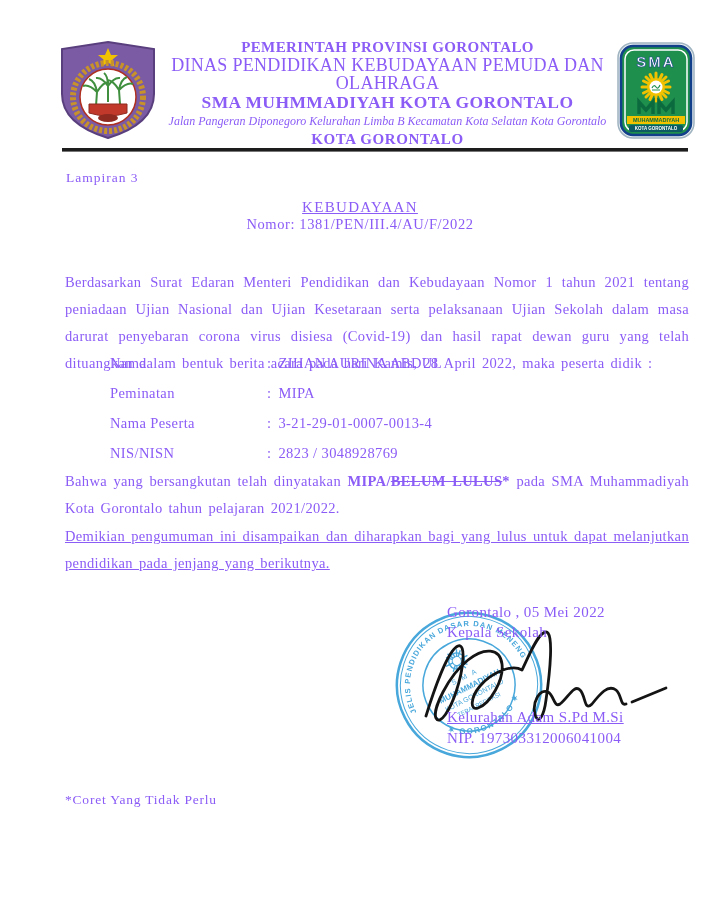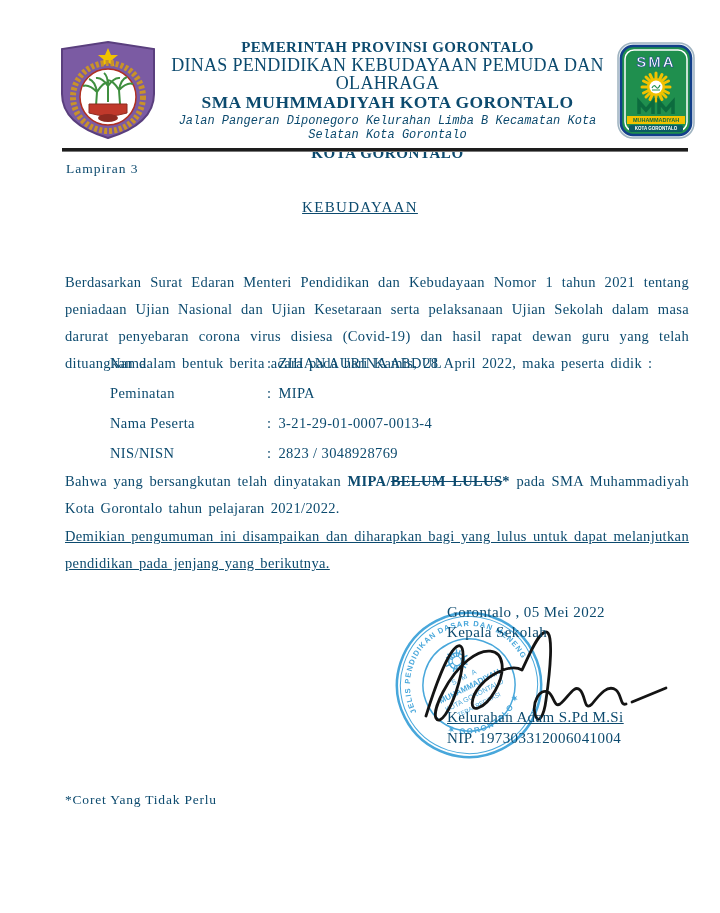--- a/index.html
+++ b/index.html
@@ -1,35 +1,35 @@
 <!DOCTYPE html>
 <html><head>
 <meta charset="utf-8">
 <style>
   * { margin:0; padding:0; box-sizing:border-box; }
   html,body { background:#e8e8e8; }
   .page {
     position:relative; width:720px; height:913px; margin:0 auto;
-    background:#ffffff; overflow:hidden; color:#0c4a6e;
+    background:#ffffff; overflow:hidden; color:#8b5cf6;
     font-family:"Liberation Serif","DejaVu Serif",serif;
   }
   
   .hdr-text { position:absolute; left:160px; top:38px; width:455px; text-align:center; }
   .hdr-l1 { font-size:15px; font-weight:bold; letter-spacing:.4px; line-height:18px; }
   .hdr-l2 { font-size:18px; font-weight:normal; letter-spacing:.3px; line-height:18px; }
   .hdr-l3 { font-size:17.5px; font-weight:bold; letter-spacing:.4px; line-height:20px; }
-  .hdr-addr { font-size:12px; font-style:italic; line-height:14px; margin-top:2px;font-family:Liberation Mono, monospace; }
+  .hdr-addr { font-size:12px; font-style:italic; line-height:14px; margin-top:2px; }
   .hdr-mail { font-size:12px; font-style:italic; line-height:14px; }
   .hdr-city { font-size:15px; font-weight:bold; letter-spacing:.6px; line-height:18px; margin-top:2px; }
   .logo-left  { position:absolute; left:57px;  top:40px; width:102px; height:100px; }
   .logo-right { position:absolute; left:617px; top:42px; width:78px;  height:97px; }
   .rule { position:absolute; left:62px; top:148px; width:626px; height:4px;
           background:#1d1d1d; border-bottom:1px solid #777; }
   
-  .lampiran { position:absolute; left:66px; top:161px; font-size:13.5px; letter-spacing:1px; }
+  .lampiran { position:absolute; left:66px; top:170px; font-size:13.5px; letter-spacing:1px; }
   .title-block { position:absolute; left:0; top:199px; width:720px; text-align:center; }
   .title-head { font-size:15px; letter-spacing:1.3px; text-decoration:underline; line-height:16px; }
   .title-no   { font-size:14.5px; letter-spacing:.6px; line-height:17px; margin-top:1px; }
   .para { position:absolute; left:65px; width:624px; font-size:14.5px;
           line-height:27px; text-align:justify; letter-spacing:.35px; word-spacing:2px; }
   .p1 { top:269px; }
   .p2 { top:468px; }
   .p3 { top:523px;text-decoration:underline; }
   .fields { position:absolute; left:110px; top:348px; width:540px; font-size:14.5px; letter-spacing:.4px; }
   .frow { height:30px; line-height:30px; }
@@ -96,20 +96,21 @@
     <rect x="12" y="83" width="54" height="7" rx="2" fill="#0c5b63"></rect>
     <text x="39" y="88" text-anchor="middle" font-family="Liberation Sans, sans-serif" font-size="4.5" font-weight="bold" fill="#ffffff">KOTA GORONTALO</text>
   </svg>
 
   <div class="rule"></div>
 
   <div class="lampiran">Lampiran 3</div>
 
   <div class="title-block">
     <div class="title-head">KEBUDAYAAN</div>
+    <div class="title-no">Nomor: 1381/PEN/III.4/AU/F/2022</div>
   </div>
 
   <div class="para p1">Berdasarkan Surat Edaran Menteri Pendidikan dan Kebudayaan Nomor 1 tahun 2021 tentang peniadaan Ujian Nasional dan Ujian Kesetaraan serta pelaksanaan Ujian Sekolah dalam masa darurat penyebaran corona  virus disiesa (Covid-19) dan hasil rapat dewan guru yang telah dituangkan dalam bentuk berita acara pada hari Kamis, 28 April 2022, maka peserta didik :</div>
 
   <div class="fields">
     <div class="frow">
       <span class="flabel">Nama</span><span class="fsep">:</span><span>ZIHAN AURINA ABDUL</span>
     </div>
     <div class="frow">
       <span class="flabel">Peminatan</span><span class="fsep">:</span><span>MIPA</span>

